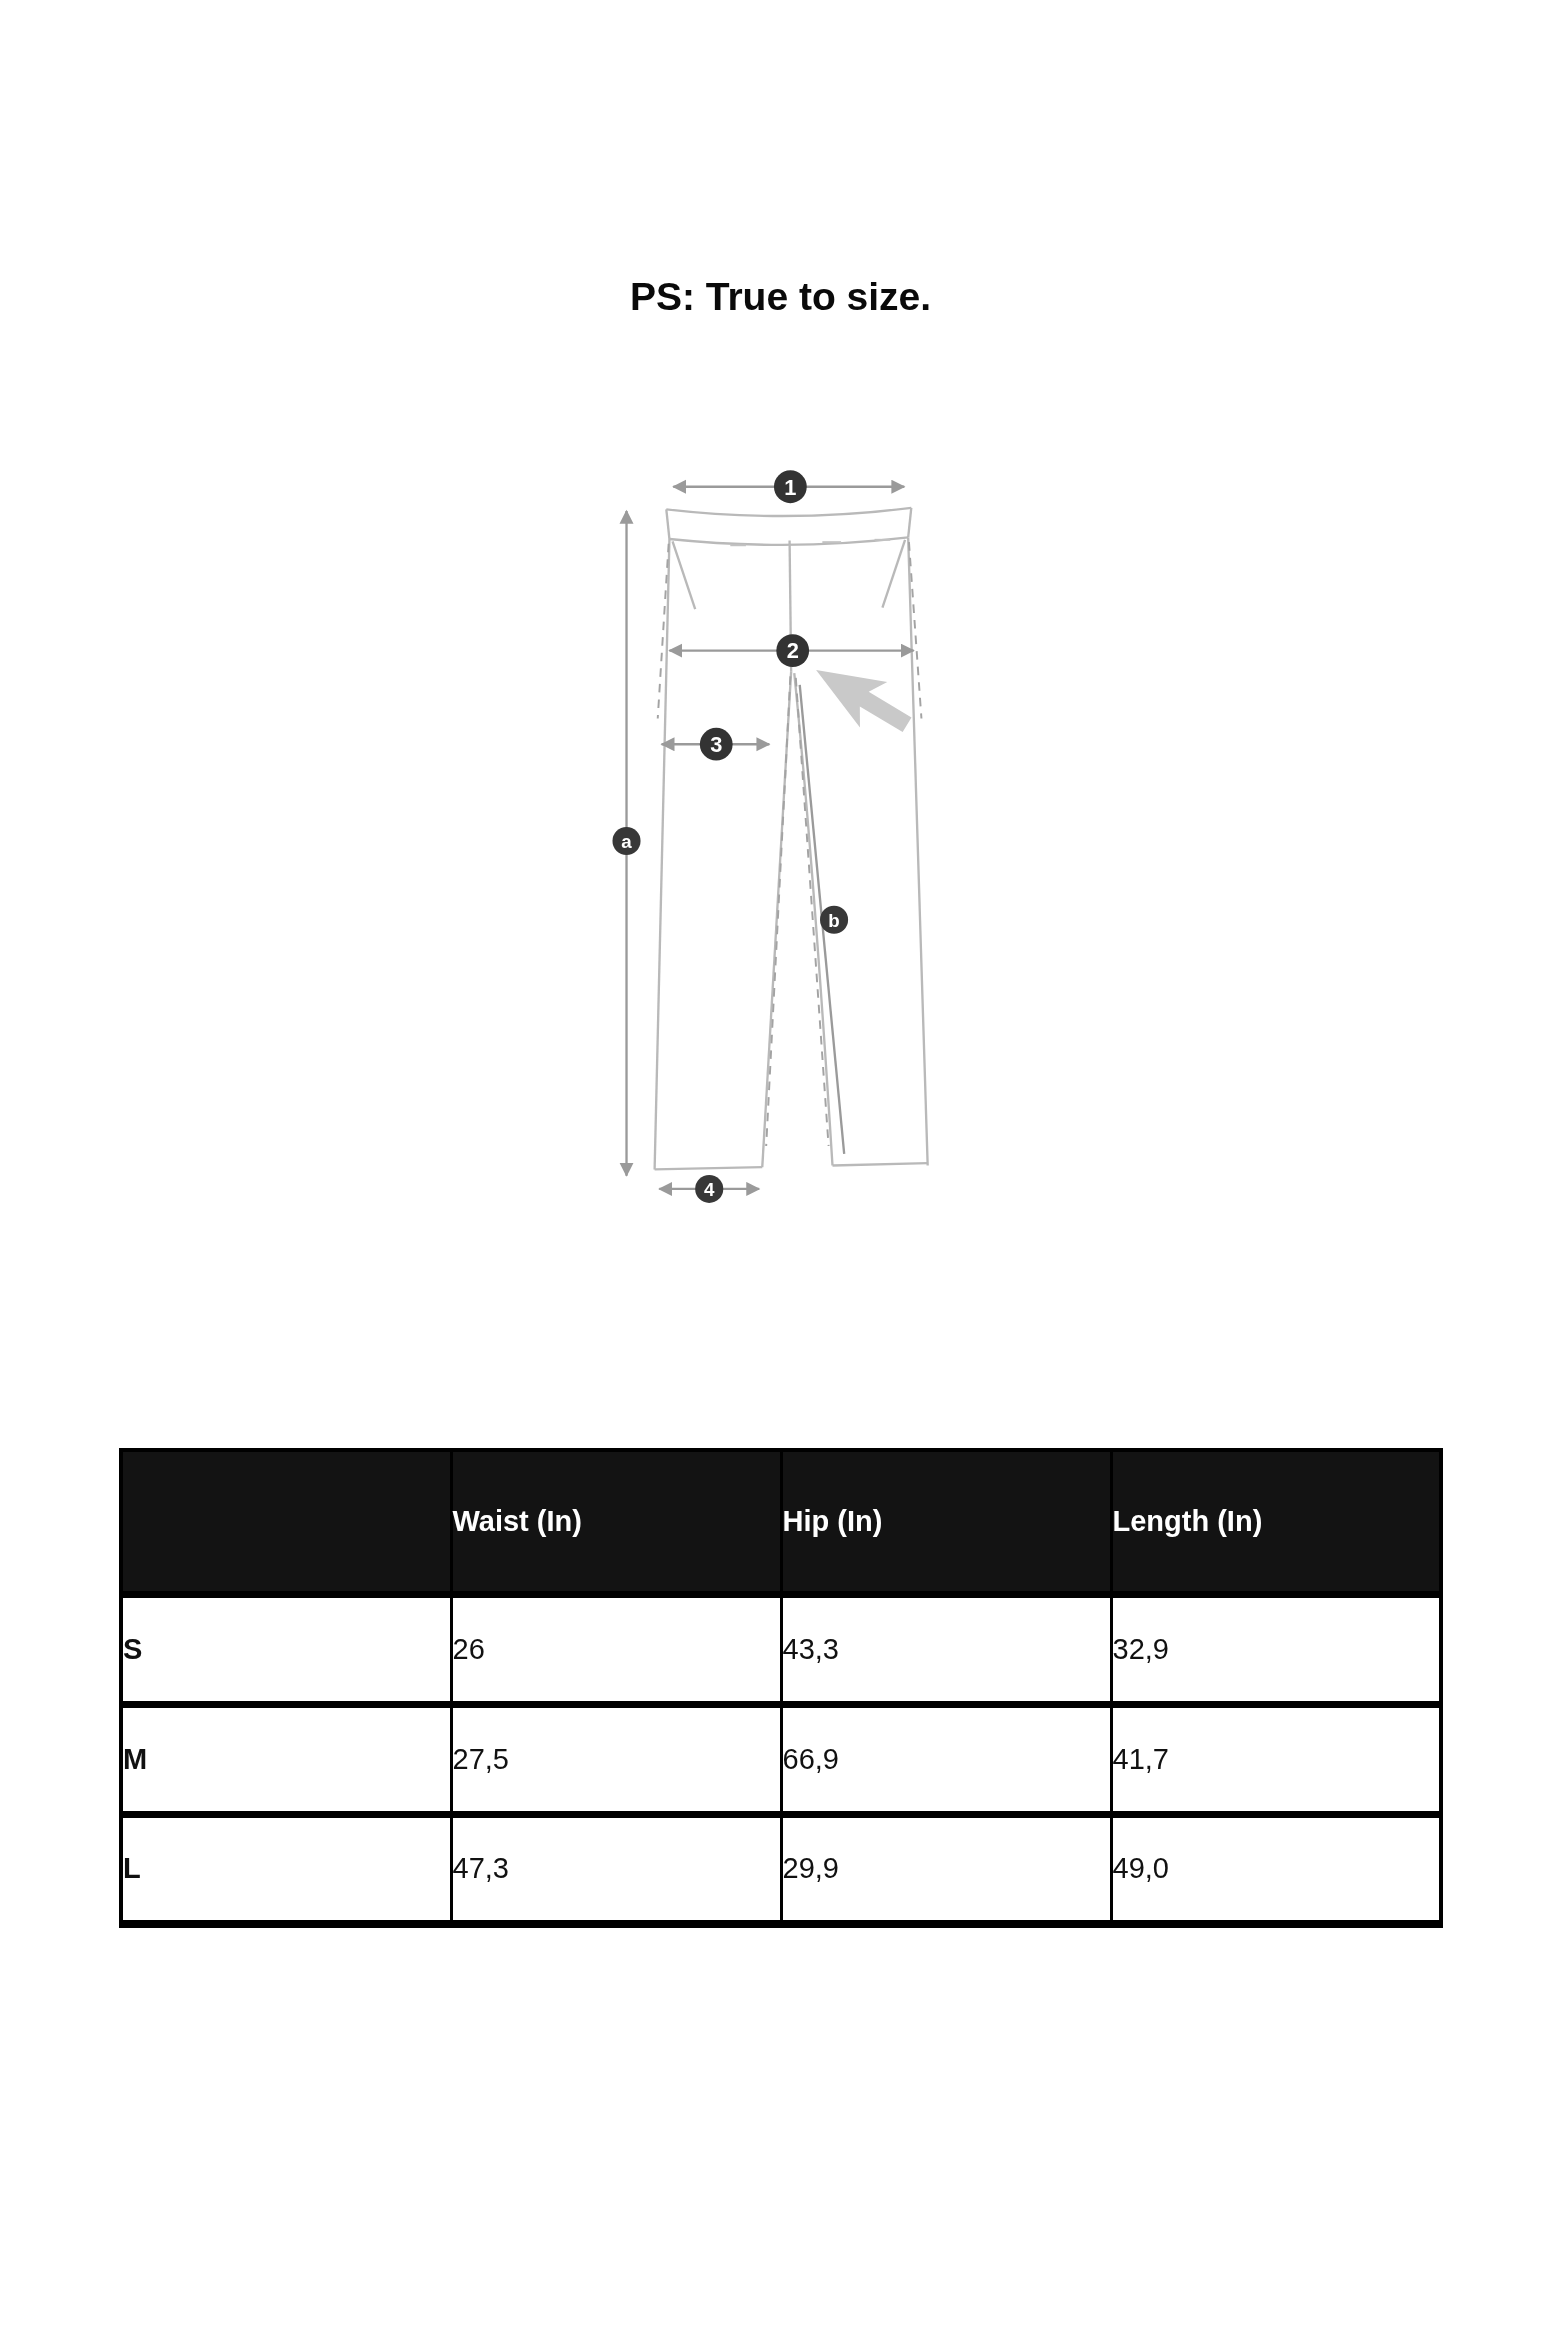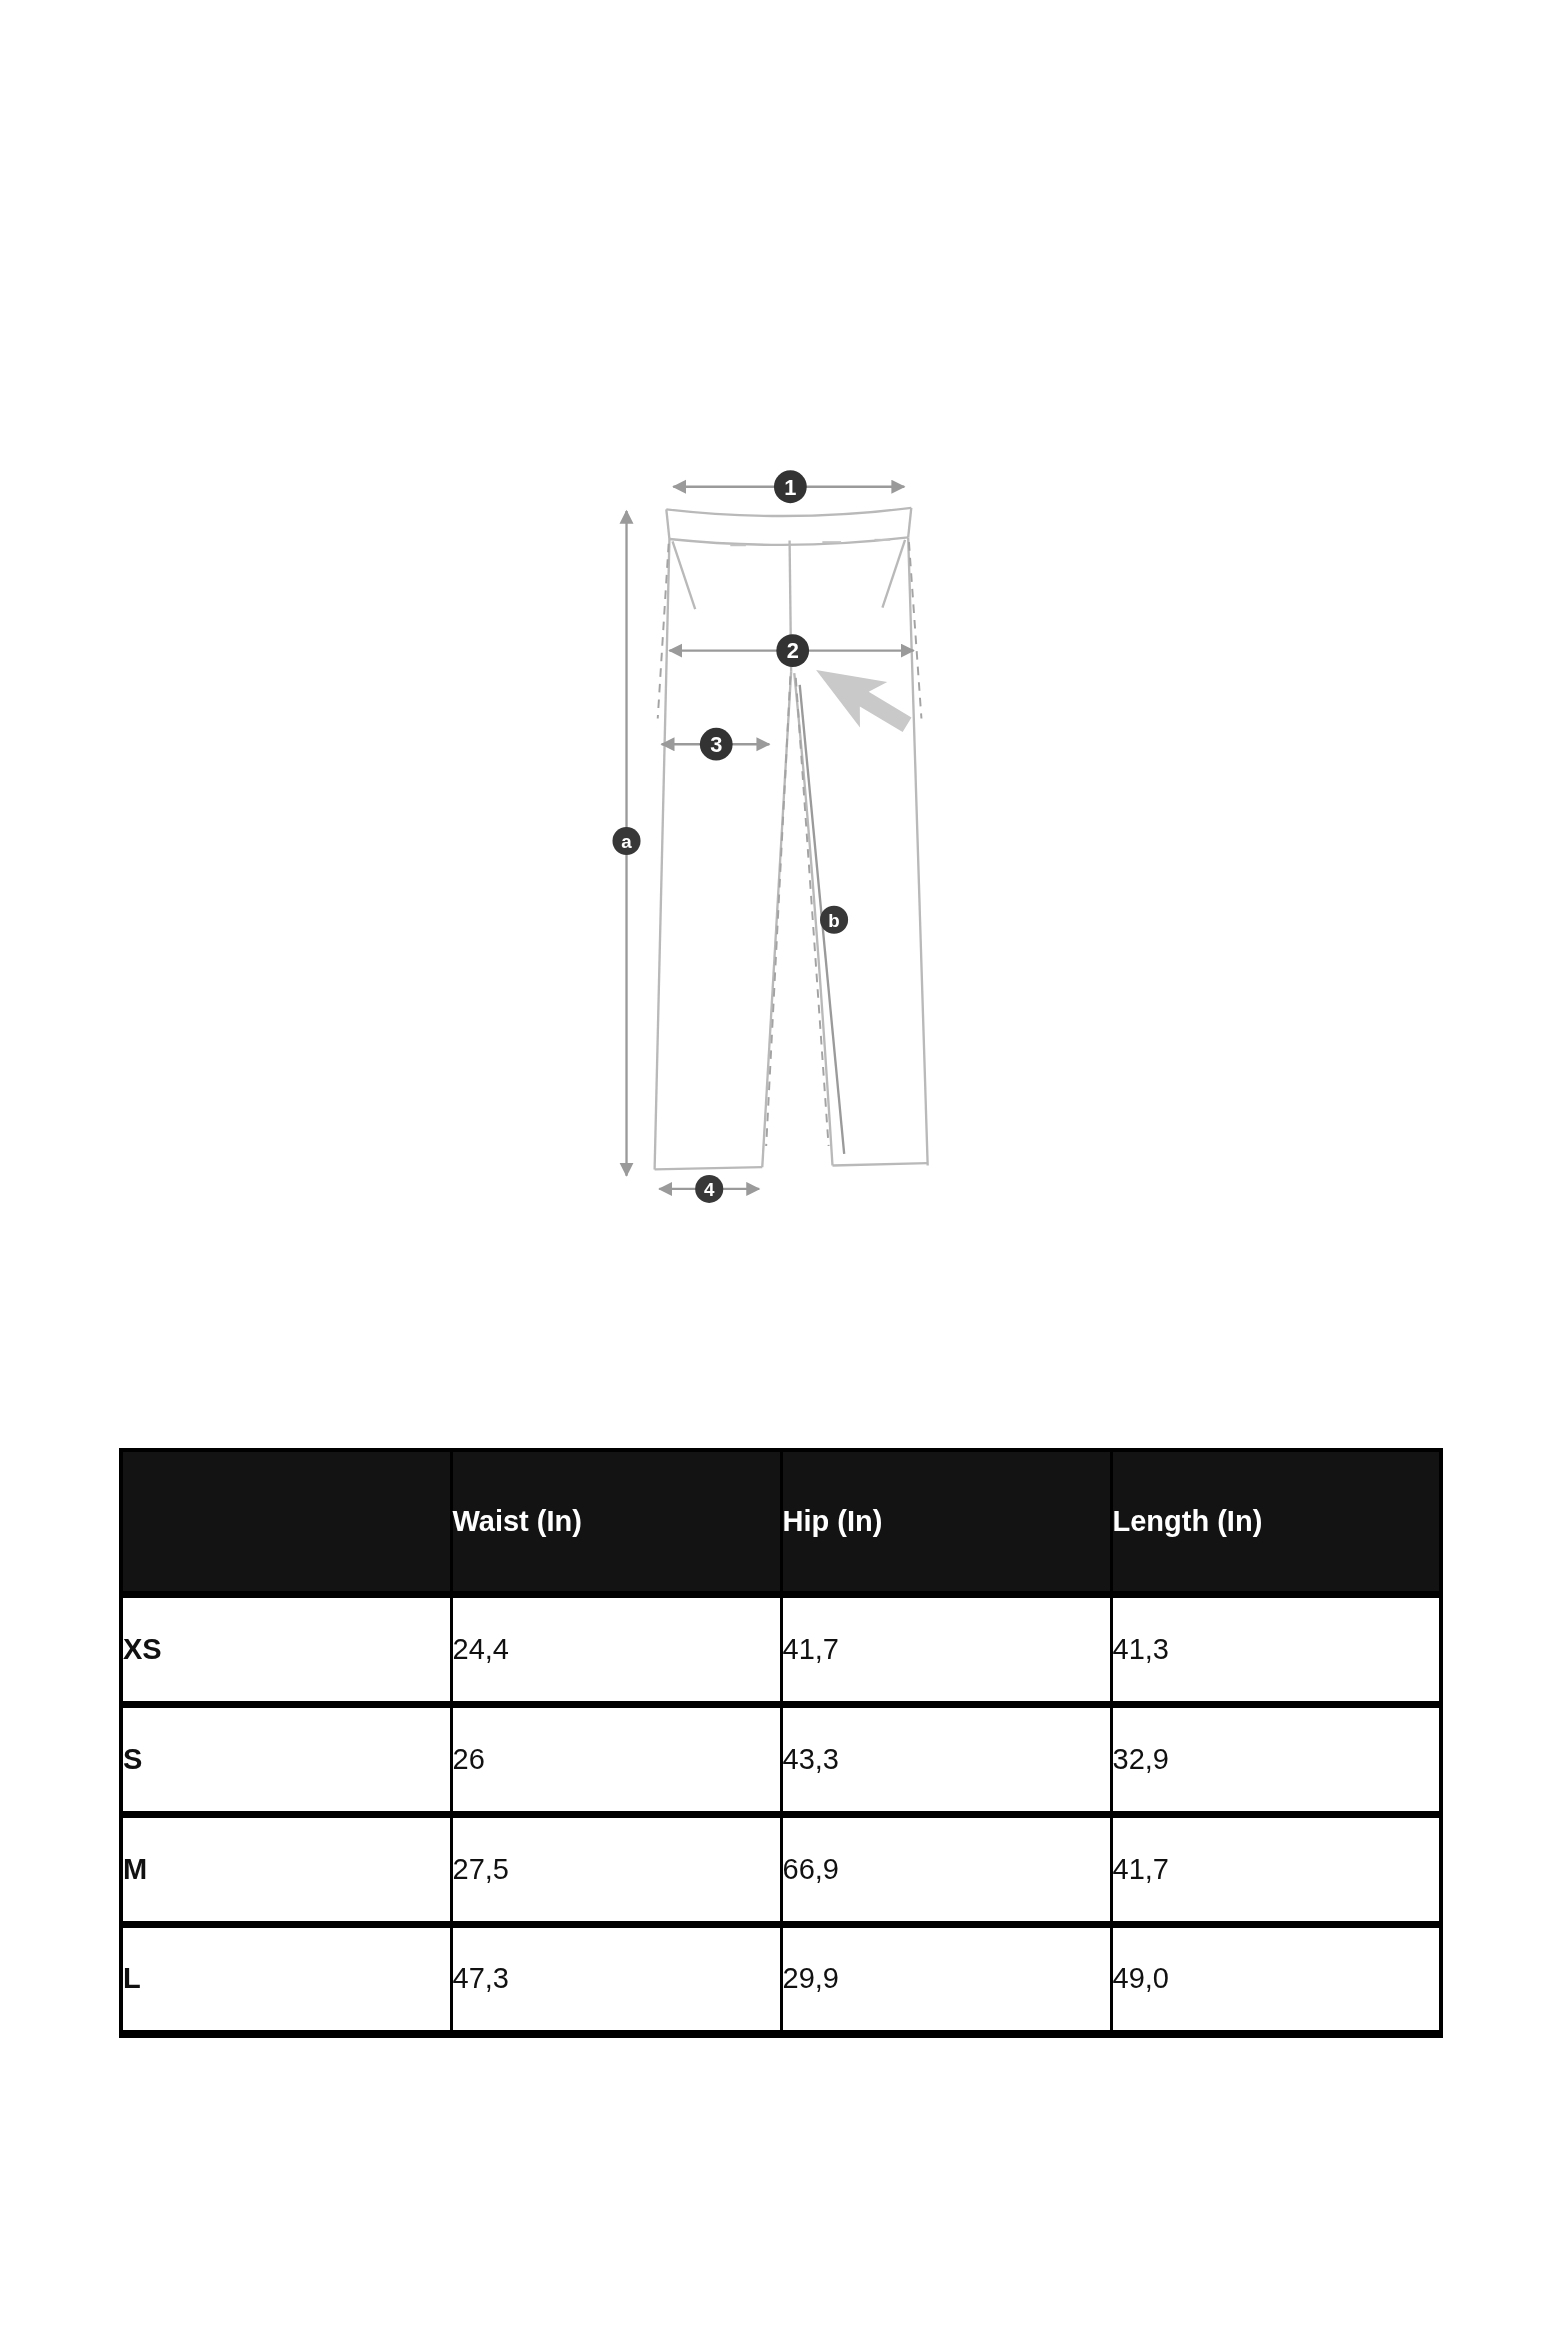--- a/index.html
+++ b/index.html
@@ -80,20 +80,21 @@
     text-anchor: middle;
   }
   .badge-text.big   { font-size: 28px; }
   .badge-text.small { font-size: 24px; }
 </style>
 </head>
 <body>
 
 <div id="canvas">
 
+  <div class="page-title">PS: True to size.</div>
 
   <div class="diagram-wrap">
     <svg width="406" height="749" viewBox="0 0 520 960">
       <defs>
         <marker id="ah" orient="auto" markerWidth="7" markerHeight="7" refX="5.5" refY="3">
           <path d="M0,0 L6,3 L0,6 Z" fill="#9a9a9a"></path>
         </marker>
         <marker id="ahs" orient="auto-start-reverse" markerWidth="7" markerHeight="7" refX="5.5" refY="3">
           <path d="M0,0 L6,3 L0,6 Z" fill="#9a9a9a"></path>
         </marker>
@@ -168,26 +169,20 @@
     <thead>
       <tr>
         <th></th>
         <th>Waist (In)</th>
         <th>Hip (In)</th>
         <th>Length (In)</th>
       </tr>
     </thead>
     <tbody>
       <tr>
-        <td class="size-col">XS</td>
-        <td>24,4</td>
-        <td>41,7</td>
-        <td>41,3</td>
-      </tr>
-      <tr>
         <td class="size-col">S</td>
         <td>26</td>
         <td>43,3</td>
         <td>32,9</td>
       </tr>
       <tr>
         <td class="size-col">M</td>
         <td>27,5</td>
         <td>66,9</td>
         <td>41,7</td>

